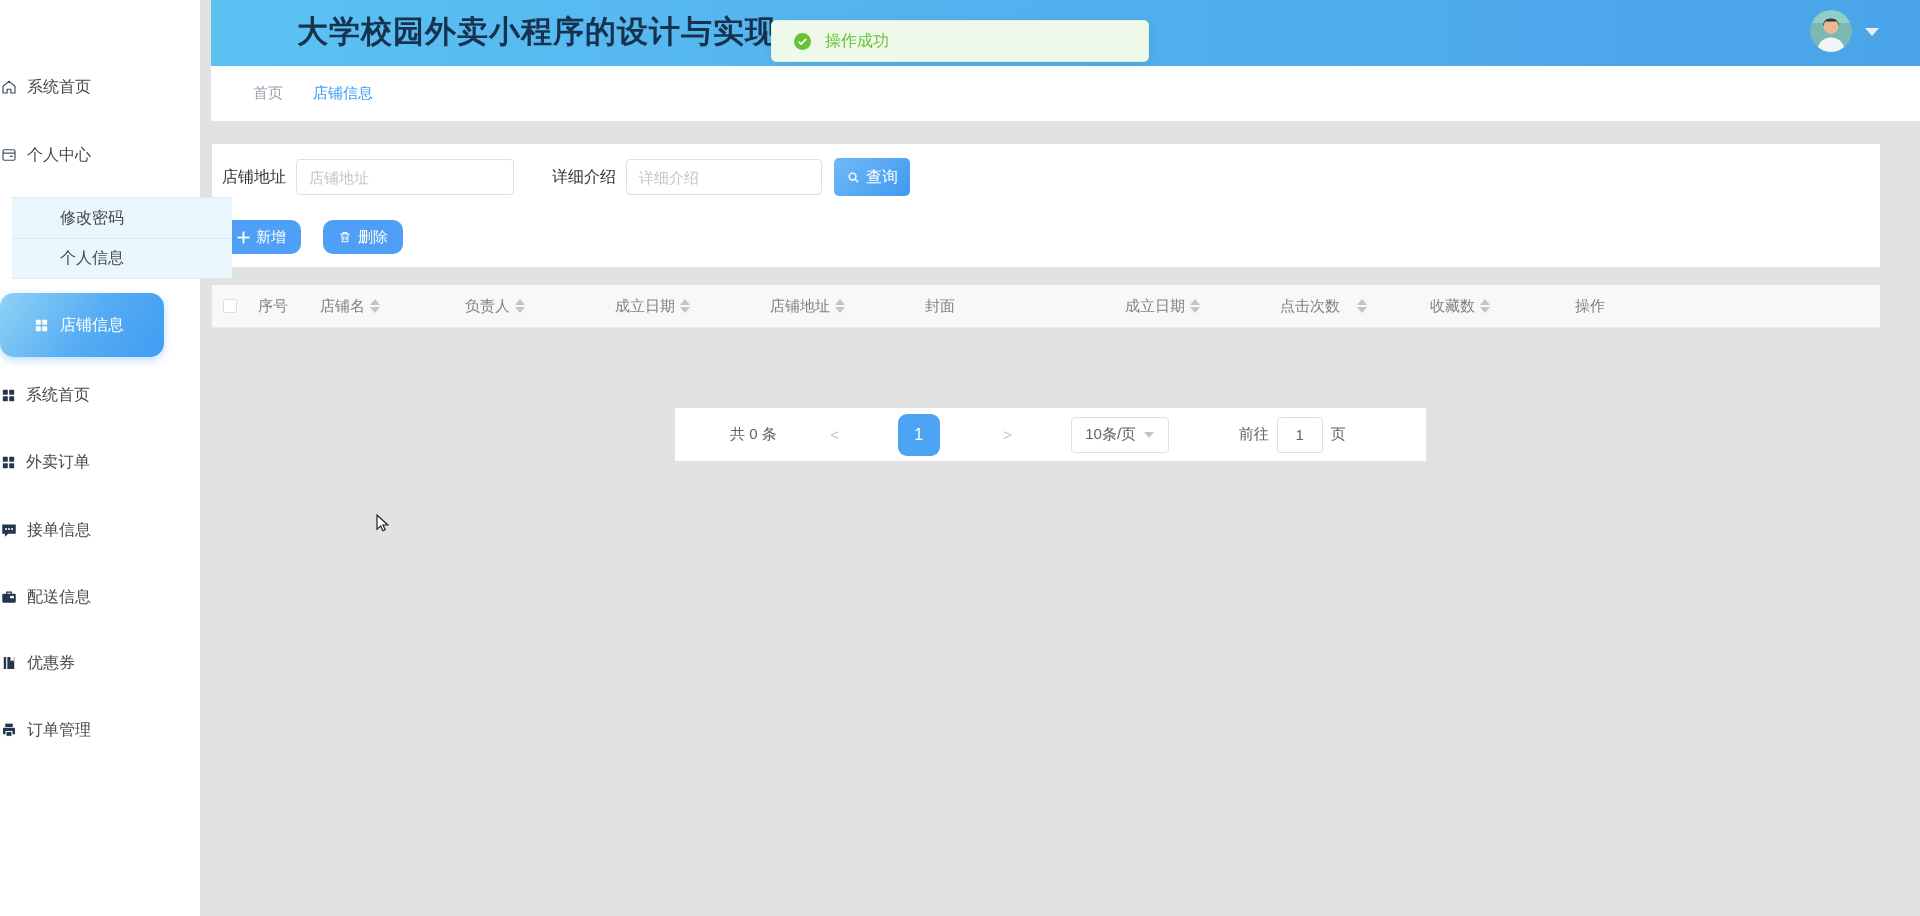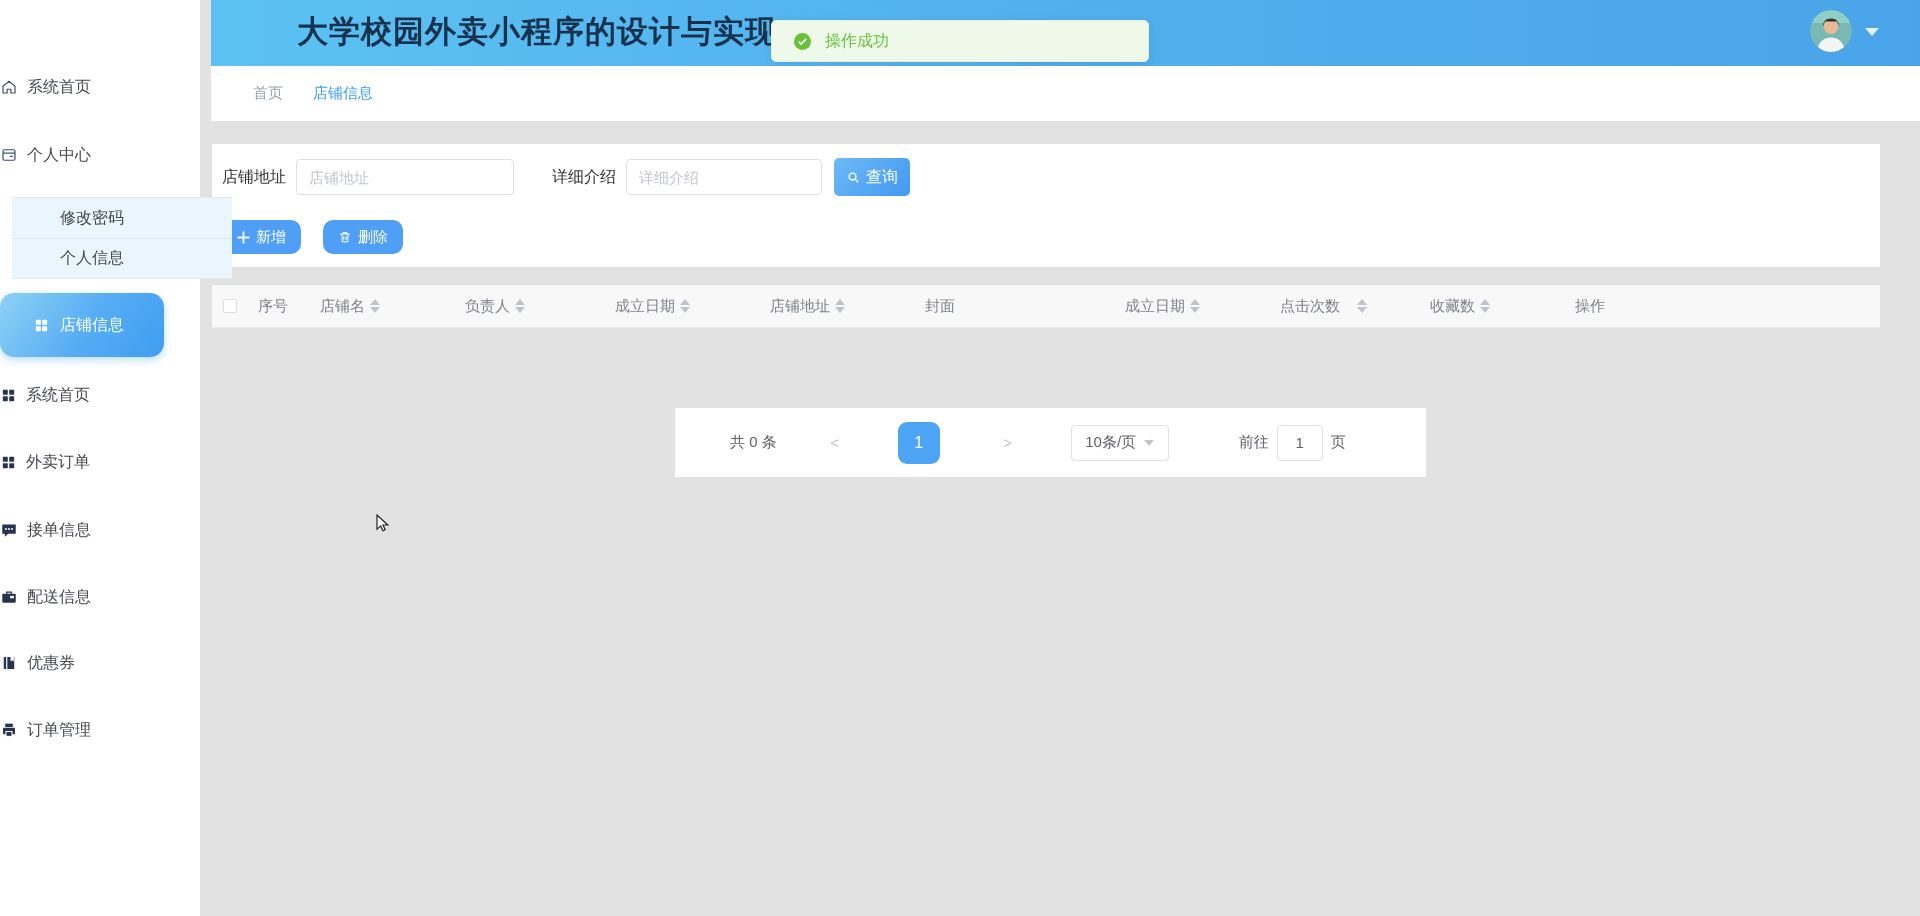--- a/index.html
+++ b/index.html
@@ -61,21 +61,21 @@
   .th.c1{width:62px;} .th.c2{width:145px;} .th.c3{width:150px;} .th.c4{width:155px;}
   .th.c5{width:155px;} .th.c6{width:200px;} .th.c7{width:155px;} .th.c8{width:150px;gap:12px;}
   .th.c9{width:145px;} .th.c10{width:315px;}
   .cb { width:14px; height:14px; border:1px solid #dcdfe6; border-radius:2px; background:#fff; cursor:pointer; }
   .sort { display:inline-flex; flex-direction:column; margin-left:5px; cursor:pointer; }
   .sort i { width:0; height:0; border-left:5px solid transparent; border-right:5px solid transparent; display:block; }
   .sort i.up { border-bottom:6px solid #c0c4cc; margin-bottom:2px; }
   .sort i.down { border-top:6px solid #c0c4cc; }
   .emptyrow { height:50px; display:flex; align-items:center; justify-content:center; font-size:15px; color:#909399; border-bottom:1px solid #ebeef5; }
   
-  .pagebar { position:absolute; left:675px; top:408px; width:751px; height:69px; background:#fff; display:flex; align-items:center; }
+  .pagebar { position:absolute; left:675px; top:408px; width:751px; height:53px; background:#fff; display:flex; align-items:center; }
   .pg-total { margin-left:55px; font-size:15px; color:#606266; }
   .pg-arrow { width:16px; text-align:center; font-size:15px; color:#c0c4cc; cursor:pointer; }
   .pg-prev { margin-left:50px; }
   .pg-next { margin-left:60px; }
   .pg-page { margin-left:55px; width:42px; height:42px; border-radius:9px; background:#4da3f4; color:#fff; font-size:16px; display:flex; align-items:center; justify-content:center; cursor:pointer; }
   .pg-size { margin-left:55px; width:98px; height:36px; border:1px solid #dcdfe6; border-radius:4px; display:flex; align-items:center; justify-content:center; gap:8px; font-size:15px; color:#606266; cursor:pointer; }
   .pg-size .dn { width:0; height:0; border-left:5px solid transparent; border-right:5px solid transparent; border-top:6px solid #c0c4cc; }
   .pg-goto { margin-left:70px; font-size:15px; color:#606266; }
   .pg-input { margin-left:8px; width:46px; height:36px; border:1px solid #dcdfe6; border-radius:4px; text-align:center; font-size:15px; color:#606266; outline:none; font-family:"Liberation Sans",sans-serif; }
   .pg-unit { margin-left:8px; font-size:15px; color:#606266; }

